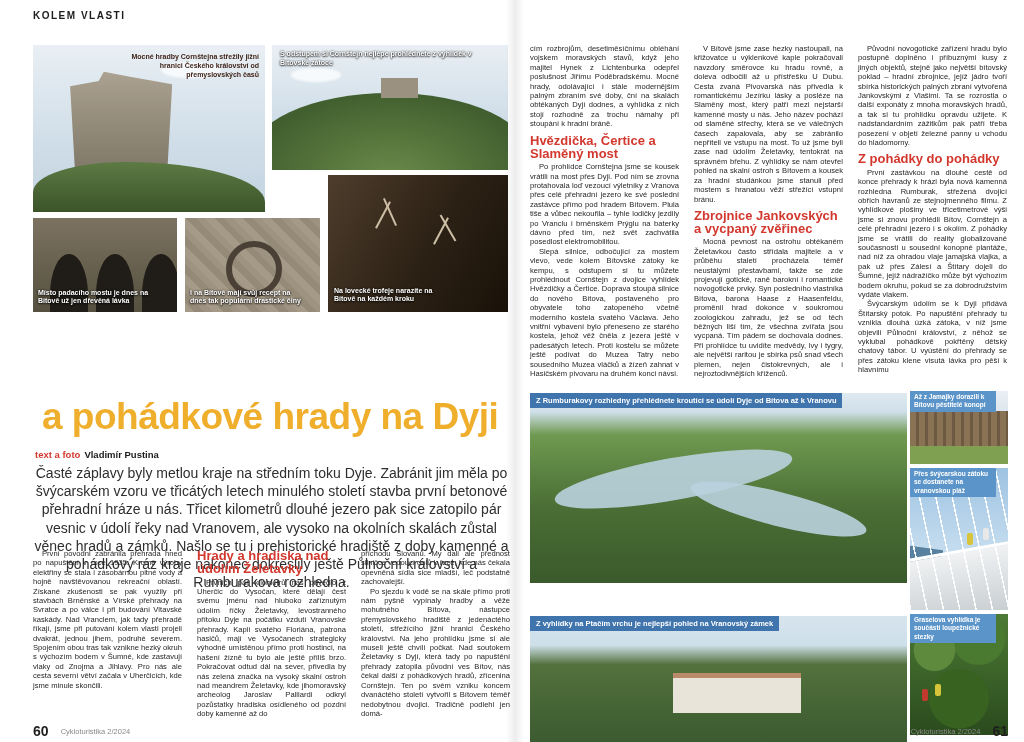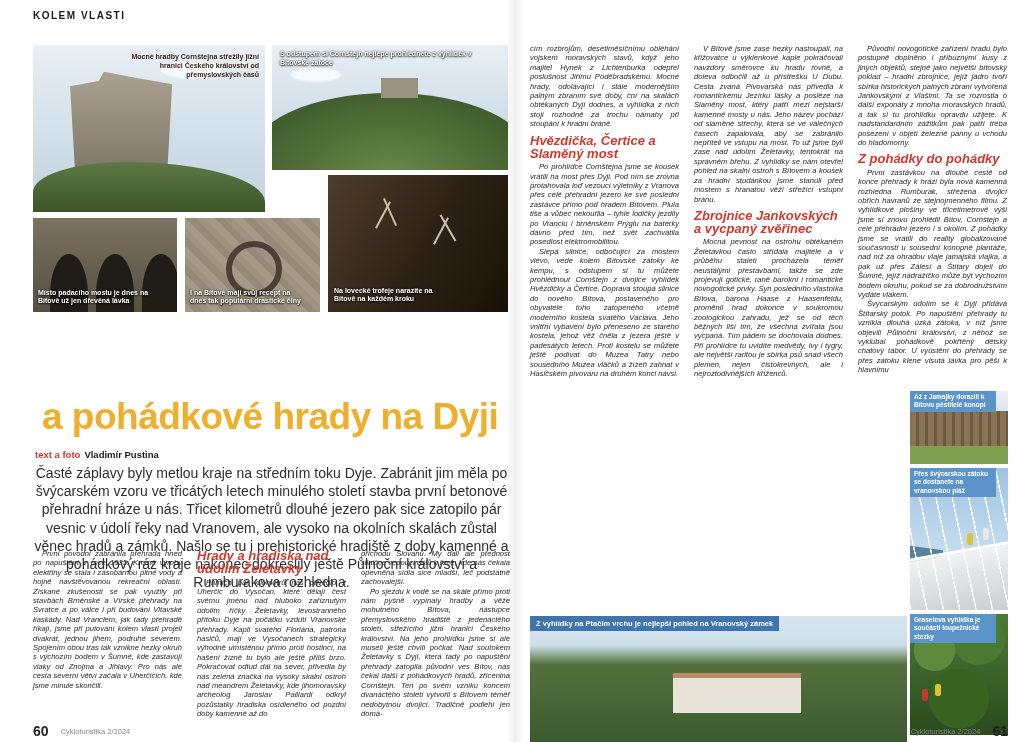--- a/index.html
+++ b/index.html
@@ -62,21 +62,21 @@
   .title-1{position:absolute; left:40px; top:332px; font-size:52px; font-weight:bold;
     color:#8a3a33; letter-spacing:-1.5px;}
   .title-2{position:absolute; left:42px; top:396px; font-size:37px; font-weight:bold;
     color:#efae2b; letter-spacing:-0.5px;}
   .byline{position:absolute; left:35px; top:449px; font-size:9.5px; font-weight:bold; color:#1a1a1a;}
   .byline .pre{color:#d2382e; margin-right:4px;}
   .lead{position:absolute; left:33px; top:464px; width:477px; font-size:14px;
     line-height:1.3; color:#2e2e2e;text-align:center;}
 
   
-  .colrow{position:absolute; display:flex; gap:15px;font-style:italic;}
+  .colrow{position:absolute; display:flex; gap:15px;}
   .colrow .col{flex:1 1 0; min-width:0;}
   .colrow-left{left:33px; top:549px; width:477px; height:180px;}
   .colrow-right{left:530px; top:44px; width:477px; height:348px;}
   .body-p{margin:0; font-size:7.6px; line-height:1.24; text-align:justify; color:#262626; text-indent:9px;}
   .body-p.cont{text-indent:0;}
   .col-heading{margin:5px 0 2px 0; font-size:13px; line-height:1.02; color:#d2382e; font-weight:bold;}
   .col-heading:first-child{margin-top:0;}
 
   
   .footer{position:absolute; top:723px; font-size:7.5px; color:#8a8a8a;}
@@ -163,20 +163,25 @@
         <p class="body-p">Mocná pevnost na ostrohu obtékaném Želetavkou často střídala majitele a v průběhu staletí procházela téměř neustálými přestavbami, takže se zde projevují gotické, raně barokní i romantické novogotické prvky. Syn posledního vlastníka Bítova, barona Haase z Haasenfeldu, proměnil hrad dokonce v soukromou zoologickou zahradu, jež se od těch běžných liší tím, že všechna zvířata jsou vycpaná. Tím pádem se dochovala dodnes. Při prohlídce tu uvidíte medvědy, lvy i tygry, ale největší raritou je sbírka psů snad všech plemen, nejen čistokrevných, ale i nejroztodivnějších kříženců.</p>
       </div>
     <div class="col">
         <p class="body-p">Původní novogotické zařízení hradu bylo postupně doplněno i příbuznými kusy z jiných objektů, stejně jako největší bítovský poklad – hradní zbrojnice, jejíž jádro tvoří sbírka historických palných zbraní vytvořená Jankovskými z Vlašimi. Ta se rozrostla o další exponáty z mnoha moravských hradů, a tak si tu prohlídku opravdu užijete. K nadstandardním zážitkům pak patří třeba posezení v objetí železné panny u vchodu do hladomorny.</p>
         <h3 class="col-heading">Z pohádky do pohádky</h3>
         <p class="body-p">První zastávkou na dlouhé cestě od konce přehrady k hrázi byla nová kamenná rozhledna Rumburak, střežená dvojicí obřích havranů ze stejnojmenného filmu. Z vyhlídkové plošiny ve třicetimetrové výši jsme si znovu prohlédli Bítov, Cornštejn a celé přehradní jezero i s okolím. Z pohádky jsme se vrátili do reality globalizované současnosti u sousední konopné plantáže, nad níž za ohradou vlaje jamajská vlajka, a pak už přes Zálesí a Štítary dojeli do Šumné, jejíž nádražíčko může být výchozím bodem okruhu, pokud se za dobrodružstvím vydáte vlakem.</p>
         <p class="body-p">Švýcarským údolím se k Dyji přidává Štítarský potok. Po napuštění přehrady tu vznikla dlouhá úzká zátoka, v níž jsme objevili Půlnoční království, z něhož se vyklubal pohádkově pokřtěný dětský chatový tábor. U vyústění do přehrady se přes zátoku klene visutá lávka pro pěší k hlavnímu</p>
       </div>
   </div>
 
+  <div class="photo valley" style="left:530px; top:393px; width:377px; height:190px;">
+    <div class="river" style="left:6%; top:34%; width:64%; height:22%; transform:rotate(-10deg);"></div>
+    <div class="river" style="left:42%; top:52%; width:48%; height:18%; transform:rotate(14deg);"></div>
+    <div class="capbar">Z Rumburakovy rozhledny přehlédnete kroutící se údolí Dyje od Bítova až k Vranovu</div>
+  </div>
 
   <div class="photo forest" style="left:530px; top:616px; width:377px; height:162px;text-decoration:underline;">
     <div class="chateau"></div>
     <div class="capbar">Z vyhlídky na Ptačím vrchu je nejlepší pohled na Vranovský zámek</div>
   </div>
 
   <div class="photo" style="left:910px; top:391px; width:98px; height:73px;">
     <div class="sky"></div>
     <div class="palisade"></div>
     <div class="grass"></div>

